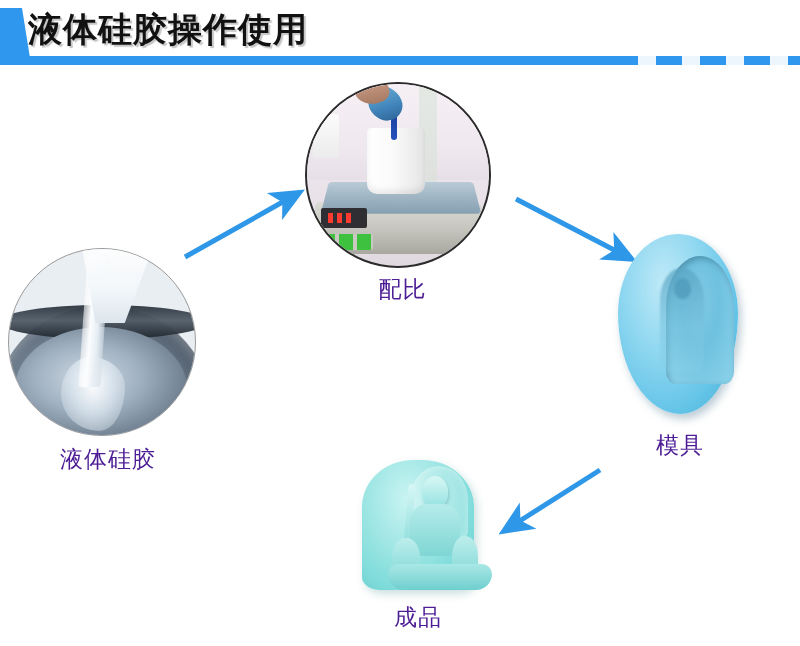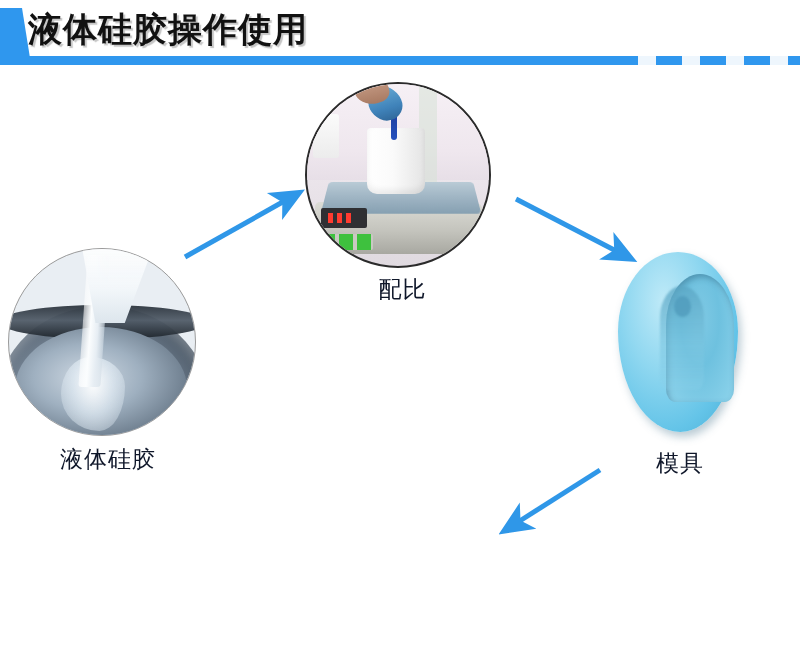--- a/index.html
+++ b/index.html
@@ -70,21 +70,21 @@
   
   .node {
     position: absolute;
   }
   .node-label {
     position: absolute;
     left: 50%;
     transform: translateX(-50%);
     white-space: nowrap;
     font-size: 23px;
-    color: #0f172a;
+    color: #4c1d95;
     letter-spacing: 1px;
   }
 
   .photo-circle {
     position: absolute;
     border-radius: 50%;
     overflow: hidden;
   }
 
   
@@ -209,21 +209,21 @@
   }
   .ratio-hand {
     position: absolute; left: 48px; top: -6px; width: 34px; height: 26px;
     background: linear-gradient(180deg, #caa08a, #a87a62);
     border-radius: 45% 55% 40% 60%;
     transform: rotate(-12deg);
   }
   #label-ratio { top: 192px; }
 
   
-  #node-mold { left: 600px; top: 252px; width: 185px; height: 240px; }
+  #node-mold { left: 600px; top: 234px; width: 185px; height: 240px; }
   .mold-body {
     position: absolute;
     left: 18px; top: 0;
     width: 120px; height: 180px;
     border-radius: 50% 50% 48% 52% / 44% 44% 56% 56%;
     background:
       radial-gradient(ellipse at 38% 28%, #bfeaf8 0%, #8fd7f0 38%, #64c4e8 70%, #46aad2 100%);
     box-shadow: 3px 5px 9px rgba(60,110,135,.35);
   }
   .mold-cavity {
@@ -380,14 +380,26 @@
 
   <div class="node" id="node-mold">
     <div class="mold-body">
       <div class="mold-cavity"></div>
     </div>
     <div class="mold-figure"></div>
     <div class="mold-figure-head"></div>
     <div class="node-label" id="label-mold">模具</div>
   </div>
 
+  <div class="node" id="node-product">
+    <div class="prod-body">
+      <div class="prod-halo"></div>
+      <div class="prod-staff"></div>
+      <div class="prod-head"></div>
+      <div class="prod-torso"></div>
+      <div class="prod-attendant-l"></div>
+      <div class="prod-attendant-r"></div>
+      <div class="prod-base"></div>
+    </div>
+    <div class="node-label" id="label-product">成品</div>
+  </div>
 
 </div>
 
 </body></html>

